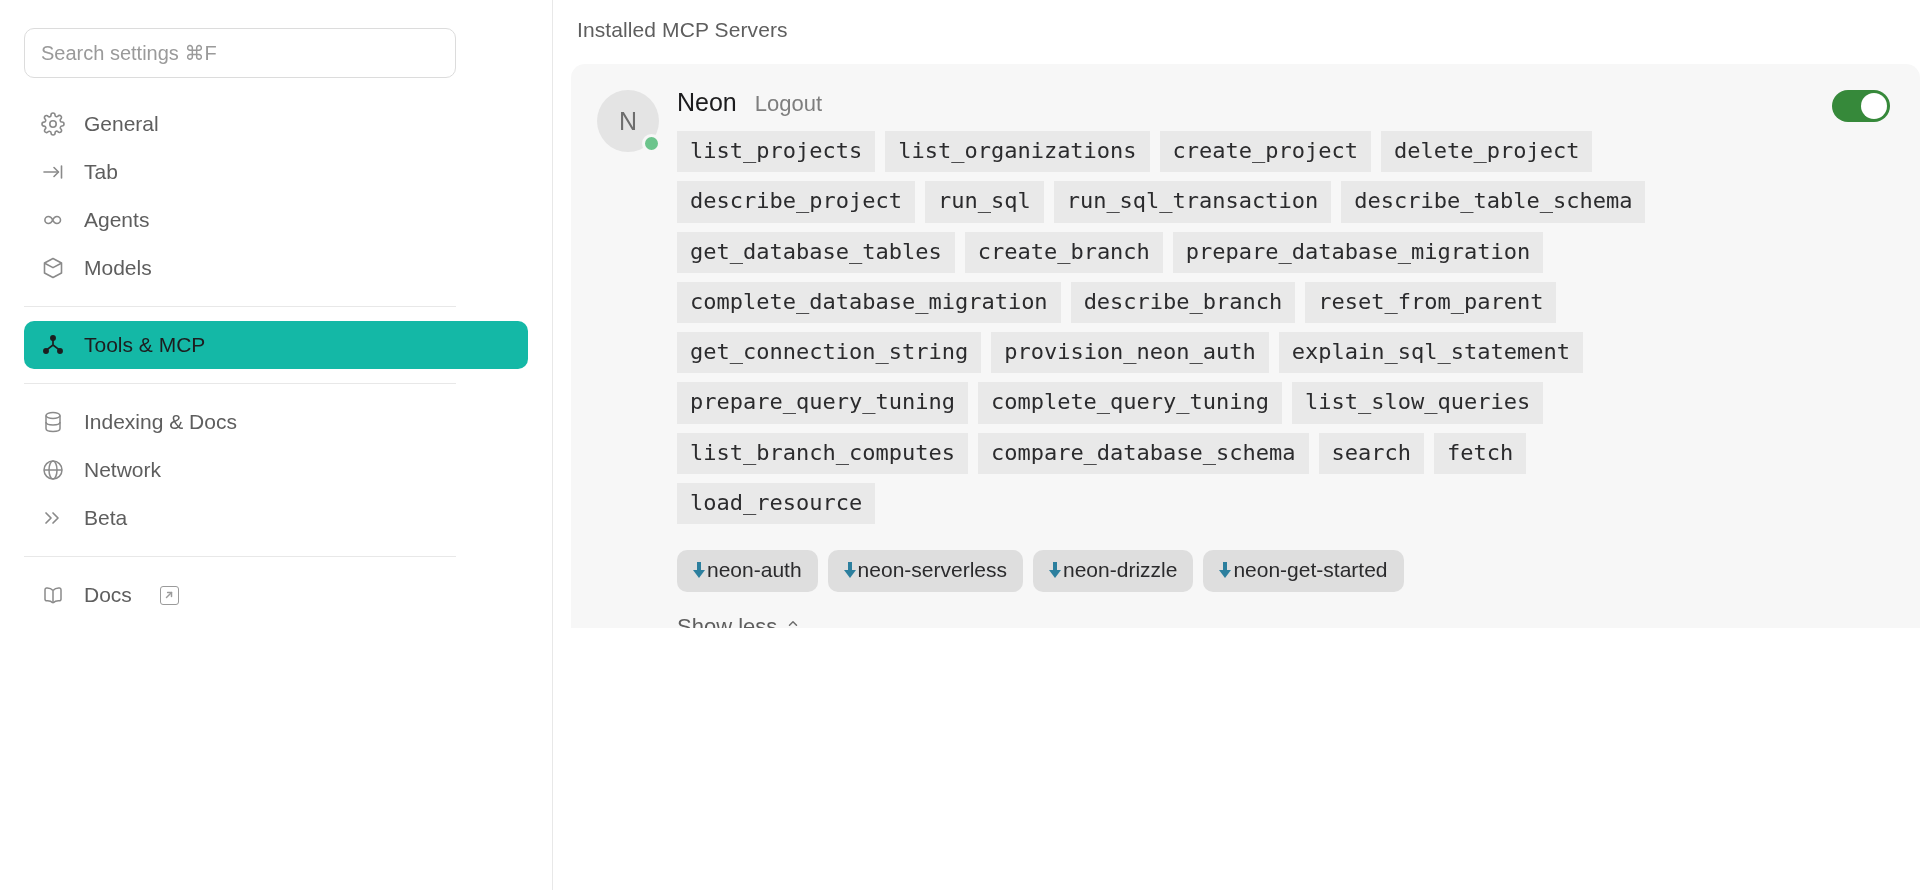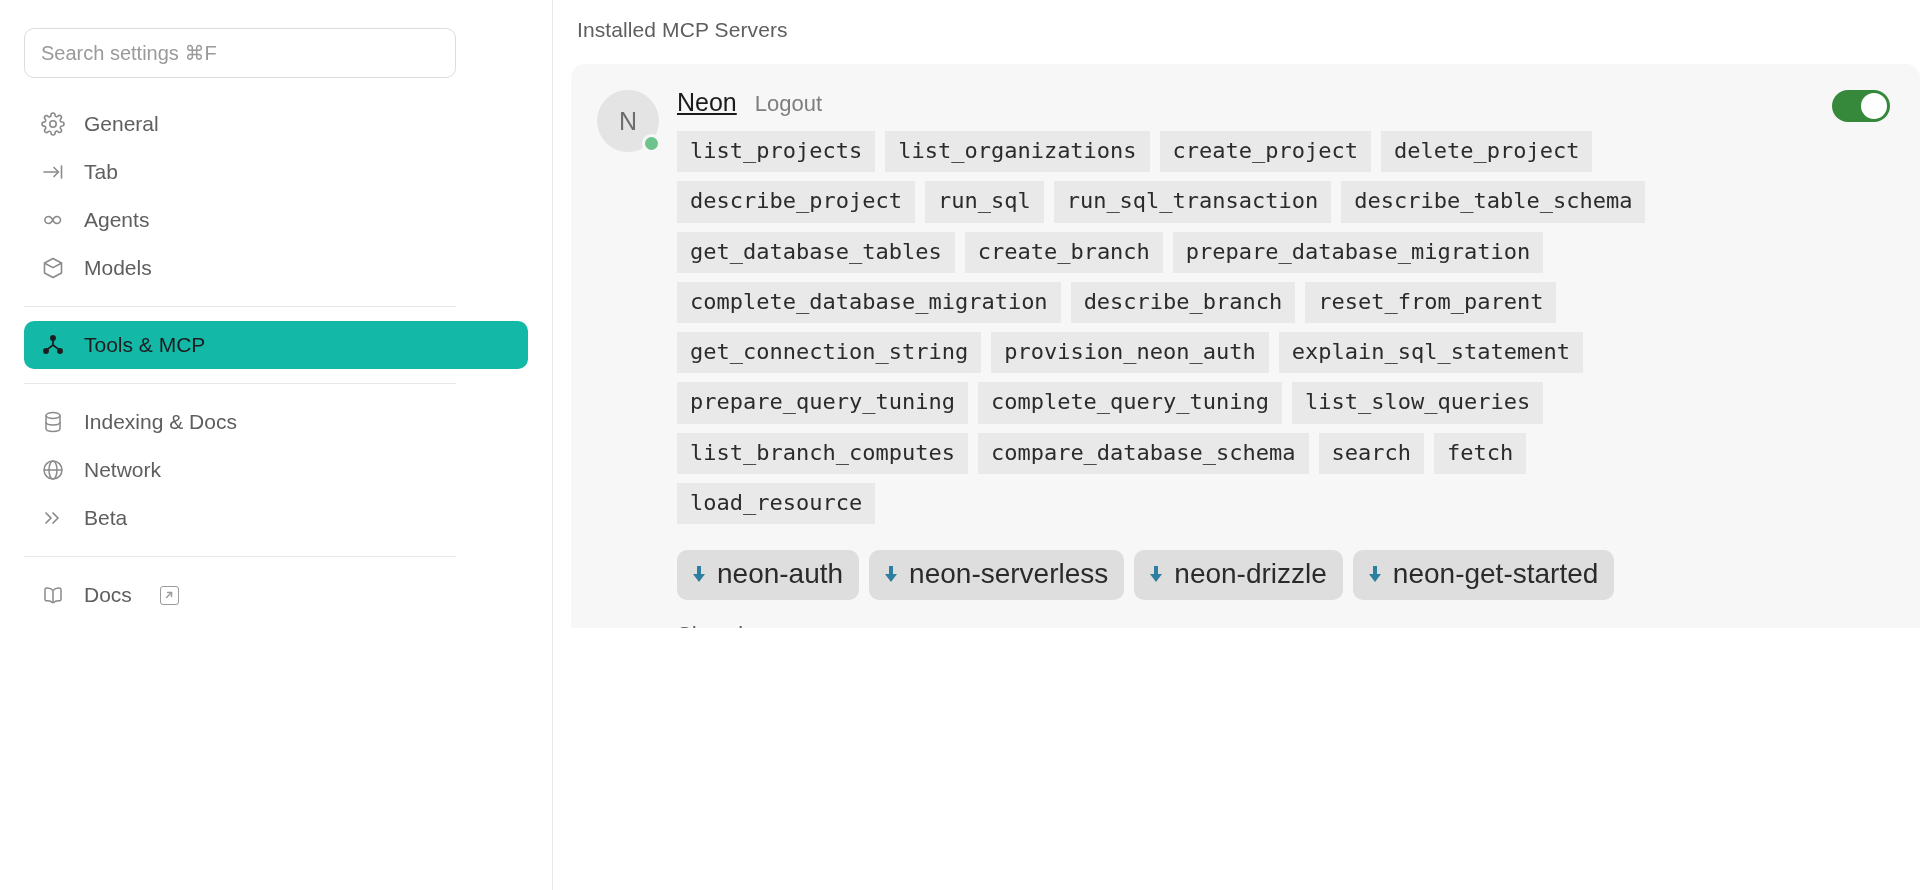--- a/index.html
+++ b/index.html
@@ -121,21 +121,21 @@
   .status-dot {
     position: absolute;
     right: -2px; bottom: -1px;
     width: 19px; height: 19px;
     border-radius: 50%;
     background: #6cc48c;
     border: 3px solid #f7f7f7;
   }
   .head-right { flex: 1 1 auto; padding-top: 2px; }
   .name-row { display: flex; align-items: baseline; gap: 18px; }
-  .server-name { font-size: 25px; color: #1c1c1e; text-decoration: underline; }
+  .server-name { font-size: 25px; color: #1c1c1e; }
   .logout-link { font-size: 22px; color: #7e7e7e; cursor: pointer; }
 
   .toggle {
     position: absolute;
     top: 26px; right: 30px;
     width: 58px; height: 32px;
     border-radius: 16px;
     background: #36893a;
     cursor: pointer;
   }
@@ -170,22 +170,21 @@
     flex-wrap: wrap;
     gap: 10px;
     margin-top: 26px;
   }
   .res-chip {
     background: #dedede;
     border-radius: 10px;
     padding: 8px 16px 10px 14px;
     display: flex;
     align-items: center;
-    gap: 10px;
-    font-size: 28px;
+    font-size: 21px;
     color: #2b2b2d;
     white-space: nowrap;
     cursor: pointer;
   }
   .res-chip .dl { color: #2c7f9e; display: flex; align-items: center; }
   .show-less {
     margin-top: 22px;
     font-size: 22px;
     color: #5e5e5e;
     display: inline-flex;

